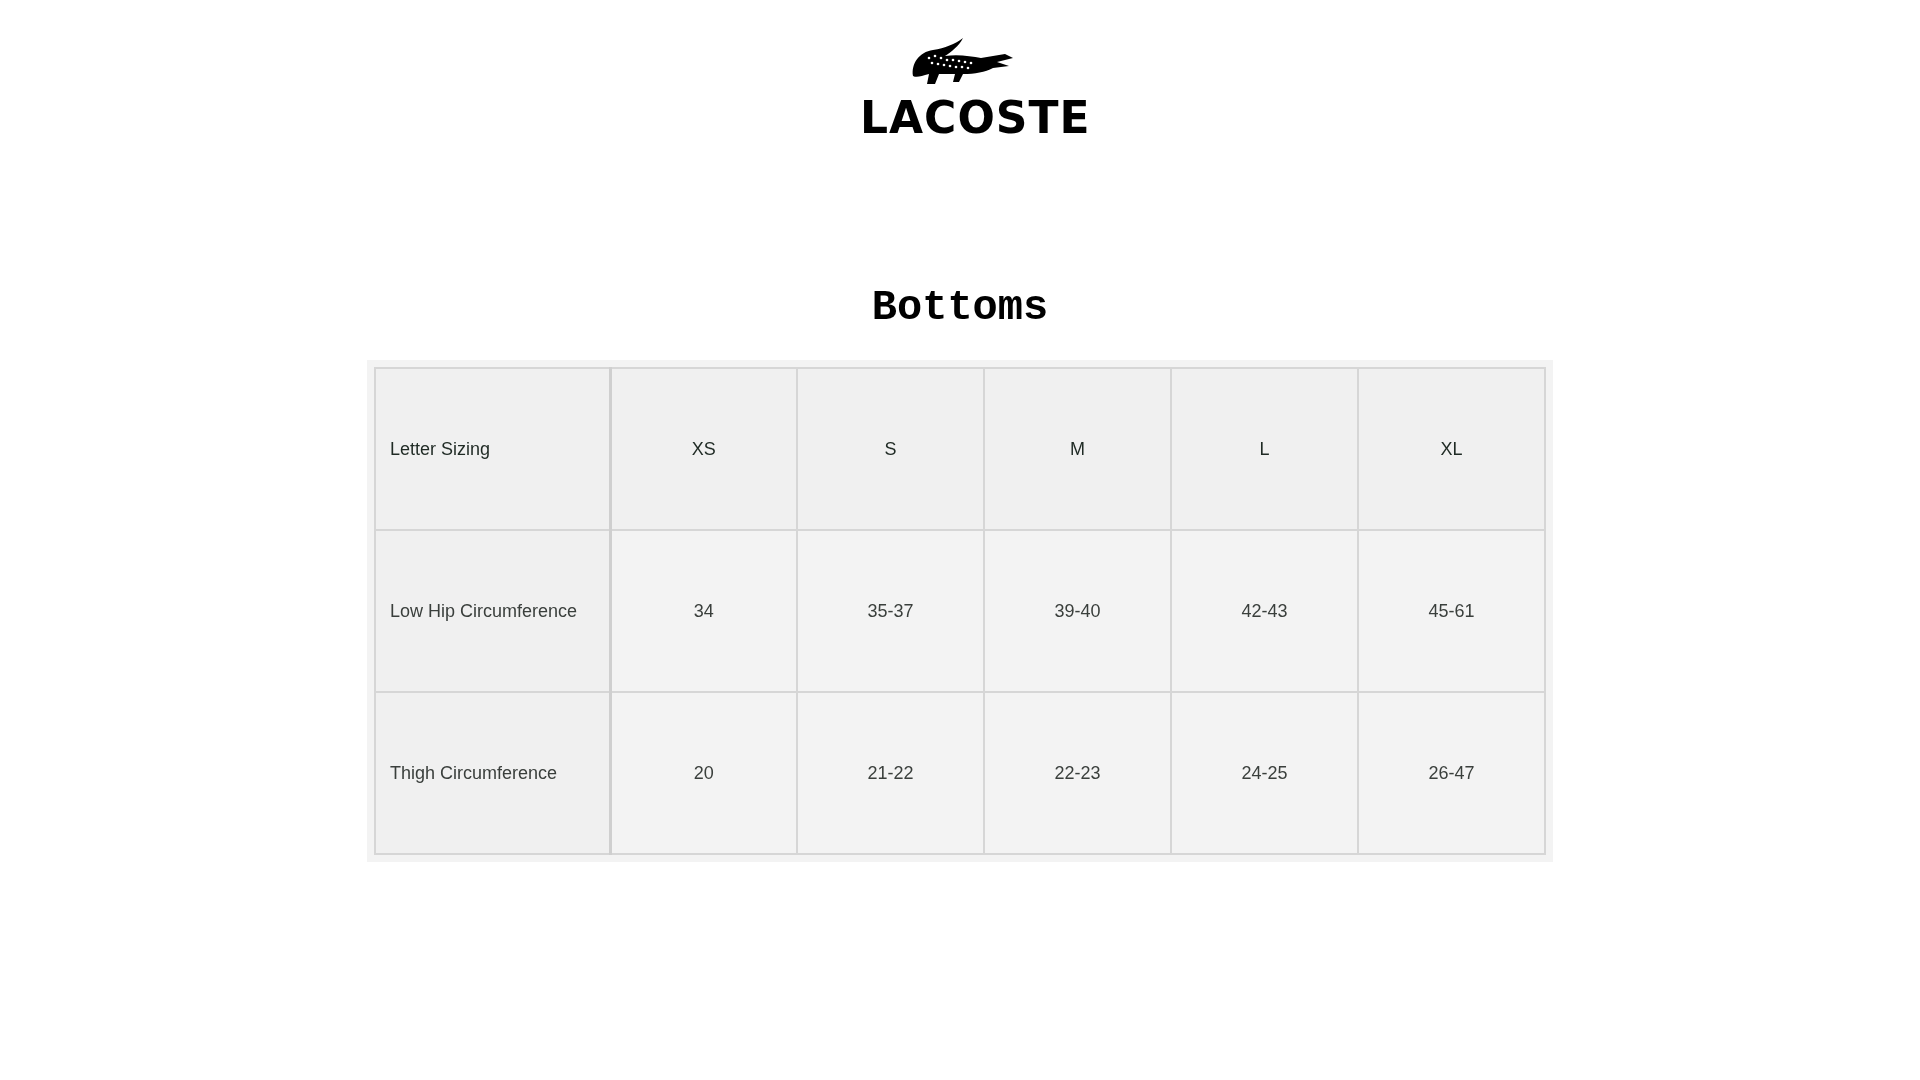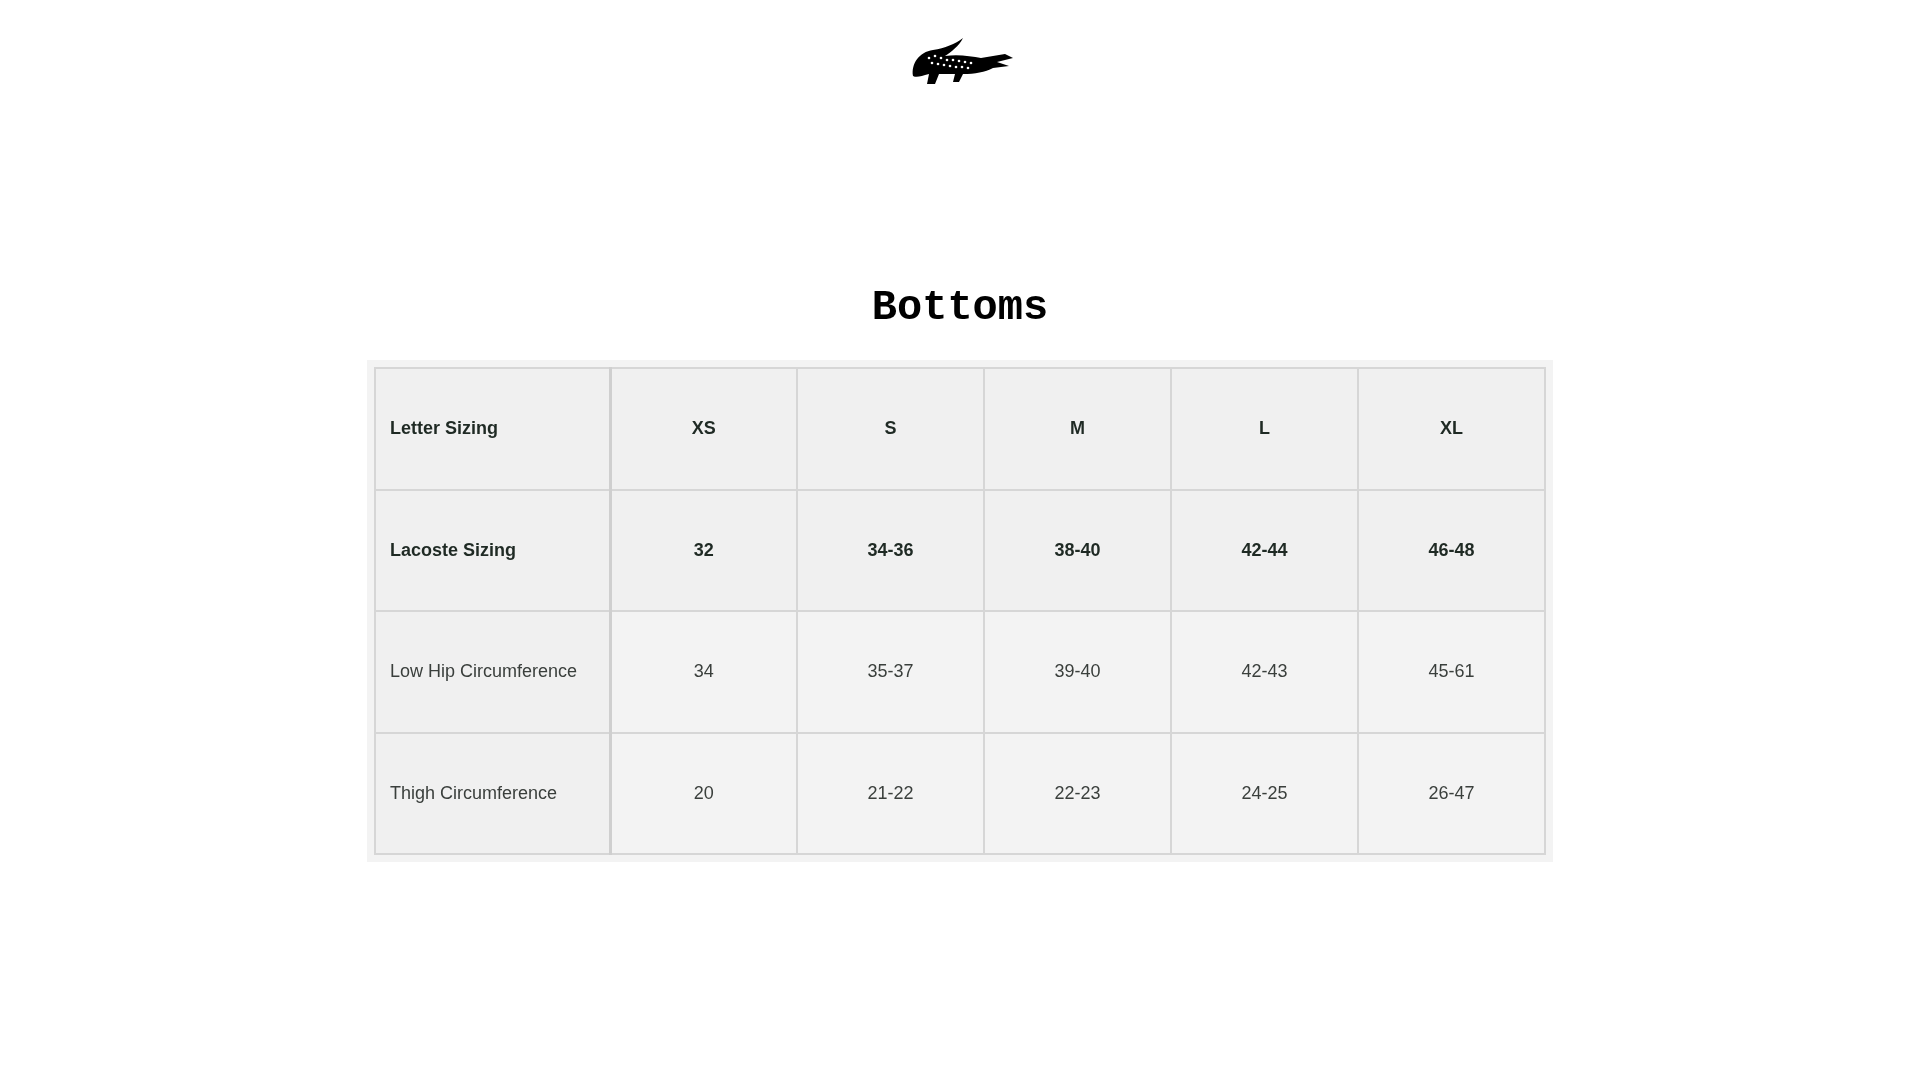--- a/index.html
+++ b/index.html
@@ -5,21 +5,21 @@
   html, body { margin:0; padding:0; background:#ffffff; }
   body { width:1920px; height:1080px; position:relative; overflow:hidden; font-family:"Liberation Sans", sans-serif; }
   .logo { position:absolute; left:860px; top:36px; width:200px; height:100px; text-align:center; }
   .logo svg { display:block; margin:0 auto; }
   .logo-word { font-family:"DejaVu Sans", sans-serif; font-weight:bold; font-size:44px; letter-spacing:1px; color:#000; line-height:44px; margin-top:2px; }
   .title { position:absolute; left:0; width:1920px; top:284px; text-align:center; font-family:Liberation Mono, monospace; font-weight:bold; font-size:42px; color:#000; }
   .table-wrap { position:absolute; left:367px; top:360px; width:1186px; height:502px; background:#f3f3f3; padding:7px; box-sizing:border-box; }
   table { border-collapse:collapse; width:100%; height:100%; table-layout:fixed; }
   td { border:2px solid #d6d6d6; text-align:center; font-size:18px; color:#3a3f3c; height:82px; }
   td.label { text-align:left; padding-left:14px; background:#f0f0f0; border-right:3px solid #cfcfcf; }
-  tr.head td { background:#f0f0f0; font-weight:bold; color:#1f2a24; }
+  tr.head td { background:#f0f0f0; font-weight:normal; color:#1f2a24; }
   col.c0 { width:235px; }
 </style>
 </head>
 <body>
 
 <div class="logo">
   <svg width="110" height="58" viewBox="0 0 110 58">
     <path d="M8 40 C6 28 14 16 28 14 C40 12 50 8 58 2 C54 10 46 16 40 20 C52 18 66 20 76 22 L100 18 L108 22 L92 26 L104 30 L88 32 C80 36 70 38 58 38 L54 46 L48 46 L50 38 L34 38 L30 48 L22 48 L24 38 C16 40 12 42 8 40 Z" fill="#000"></path>
     <g fill="#fff">
       <circle cx="24" cy="22" r="1.3"></circle>
@@ -32,20 +32,21 @@
         <circle cx="66" cy="27" r="1.3"></circle>
         <circle cx="27" cy="27" r="1.3"></circle>
       <circle cx="33" cy="28" r="1.3"></circle>
         <circle cx="39" cy="29" r="1.3"></circle>
         <circle cx="45" cy="30" r="1.3"></circle>
       <circle cx="51" cy="31" r="1.3"></circle>
         <circle cx="57" cy="31" r="1.3"></circle>
         <circle cx="63" cy="32" r="1.3"></circle>
     </g>
   </svg>
+  <div class="logo-word">LACOSTE</div>
 </div>
 
 <div class="title">Bottoms</div>
 
 <div class="table-wrap">
   <table>
     <colgroup>
         <col class="c0">
         <col>
         <col>
@@ -55,28 +56,20 @@
       </colgroup>
     <tbody>
       <tr class="head">
         <td class="label">Letter Sizing</td>
         <td>XS</td>
         <td>S</td>
         <td>M</td>
         <td>L</td>
         <td>XL</td>
       </tr>
-      <tr class="head">
-        <td class="label">Lacoste Sizing</td>
-        <td>32</td>
-        <td>34-36</td>
-        <td>38-40</td>
-        <td>42-44</td>
-        <td>46-48</td>
-      </tr>
       <tr>
         <td class="label">Low Hip Circumference</td>
         <td>34</td>
         <td>35-37</td>
         <td>39-40</td>
         <td>42-43</td>
         <td>45-61</td>
       </tr>
       <tr>
         <td class="label">Thigh Circumference</td>

